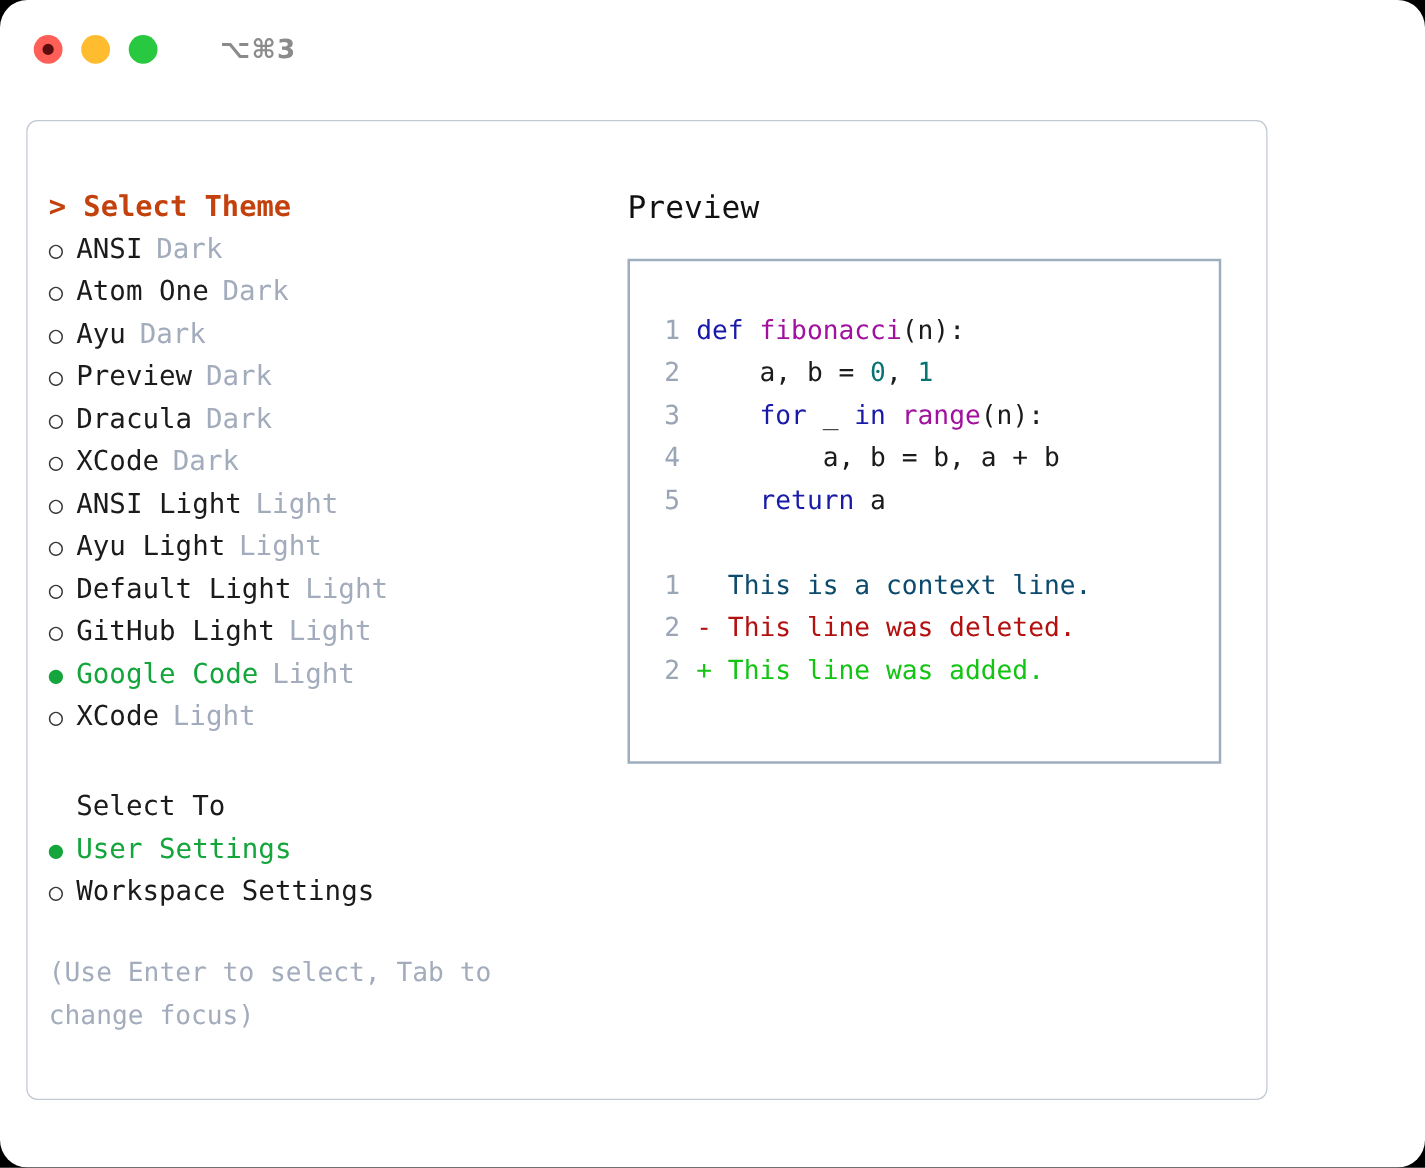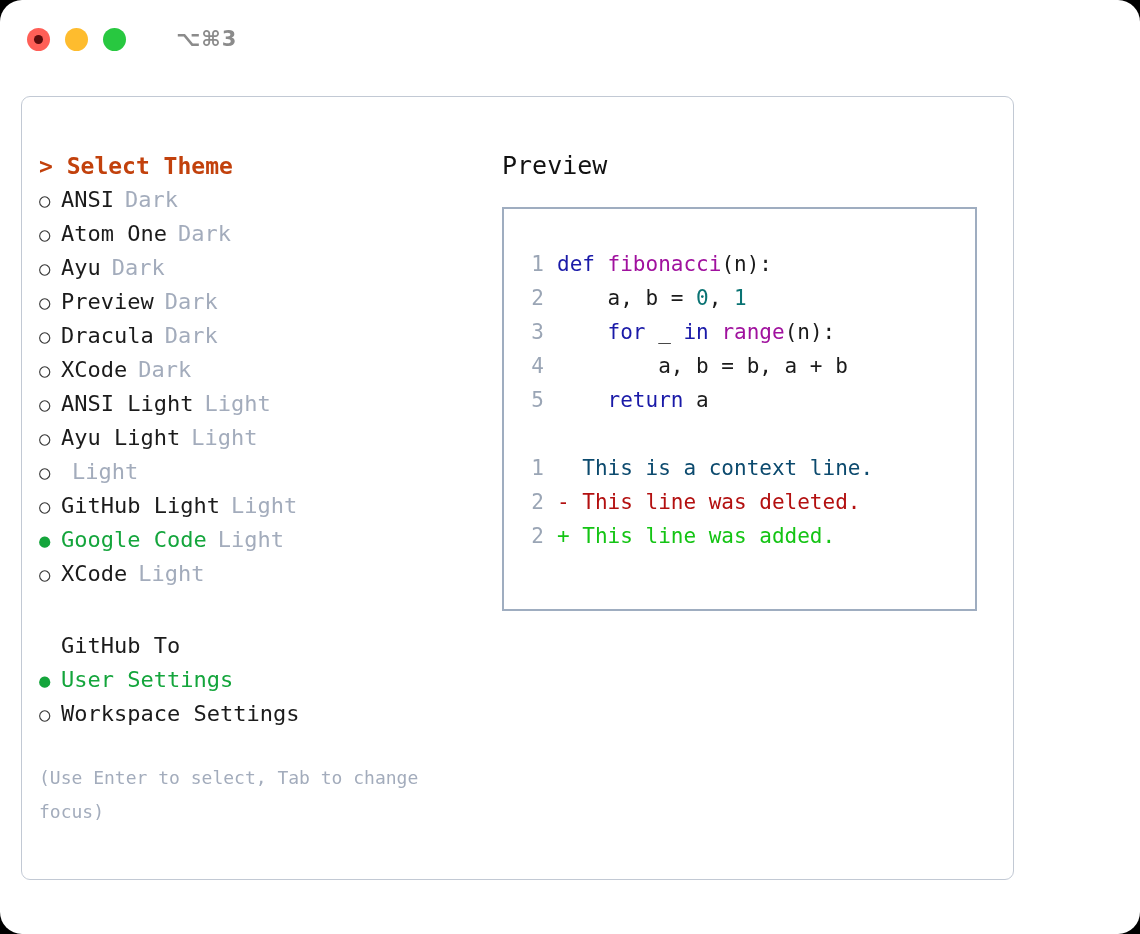--- a/index.html
+++ b/index.html
@@ -126,21 +126,21 @@
   .apply-head {
     padding-left: 22px;
     font-size: 22px;
     color: #1b1b1b;
     line-height: 34px;
     white-space: pre;
   }
 
   .hint {
     margin-top: 30px;
-    font-size: 18px;
+    font-size: 21px;
     color: #a3acbc;
     line-height: 34px;
     width: 420px;
   }
 
   
   .right-col {
     position: absolute;
     left: 480px;
     top: 52px;
@@ -206,29 +206,29 @@
 
         <div class="theme-list" id="theme-list">
             <div class="opt-row"><span class="bullet">○</span><span class="opt-name">ANSI</span><span class="opt-badge">Dark</span></div>
             <div class="opt-row"><span class="bullet">○</span><span class="opt-name">Atom One</span><span class="opt-badge">Dark</span></div>
             <div class="opt-row"><span class="bullet">○</span><span class="opt-name">Ayu</span><span class="opt-badge">Dark</span></div>
             <div class="opt-row"><span class="bullet">○</span><span class="opt-name">Preview</span><span class="opt-badge">Dark</span></div>
             <div class="opt-row"><span class="bullet">○</span><span class="opt-name">Dracula</span><span class="opt-badge">Dark</span></div>
             <div class="opt-row"><span class="bullet">○</span><span class="opt-name">XCode</span><span class="opt-badge">Dark</span></div>
             <div class="opt-row"><span class="bullet">○</span><span class="opt-name">ANSI Light</span><span class="opt-badge">Light</span></div>
             <div class="opt-row"><span class="bullet">○</span><span class="opt-name">Ayu Light</span><span class="opt-badge">Light</span></div>
-            <div class="opt-row"><span class="bullet">○</span><span class="opt-badge">Light</span></div>
+            <div class="opt-row"><span class="bullet">○</span><span class="opt-name">Default Light</span><span class="opt-badge">Light</span></div>
             <div class="opt-row"><span class="bullet">○</span><span class="opt-name">GitHub Light</span><span class="opt-badge">Light</span></div>
             <div class="opt-row"><span class="bullet sel">●</span><span class="opt-name sel">Google Code</span><span class="opt-badge">Light</span></div>
             <div class="opt-row"><span class="bullet">○</span><span class="opt-name">XCode</span><span class="opt-badge">Light</span></div>
           </div>
 
         <div class="section-gap"></div>
 
-        <div class="apply-head">GitHub To</div>
+        <div class="apply-head">Select To</div>
 
         <div class="apply-list" id="apply-list">
             <div class="opt-row"><span class="bullet sel">●</span><span class="opt-name sel">User Settings</span></div>
             <div class="opt-row"><span class="bullet">○</span><span class="opt-name">Workspace Settings</span></div>
           </div>
 
         <div class="hint">(Use Enter to select, Tab to change focus)</div>
       </div>
 
       <div class="right-col">

